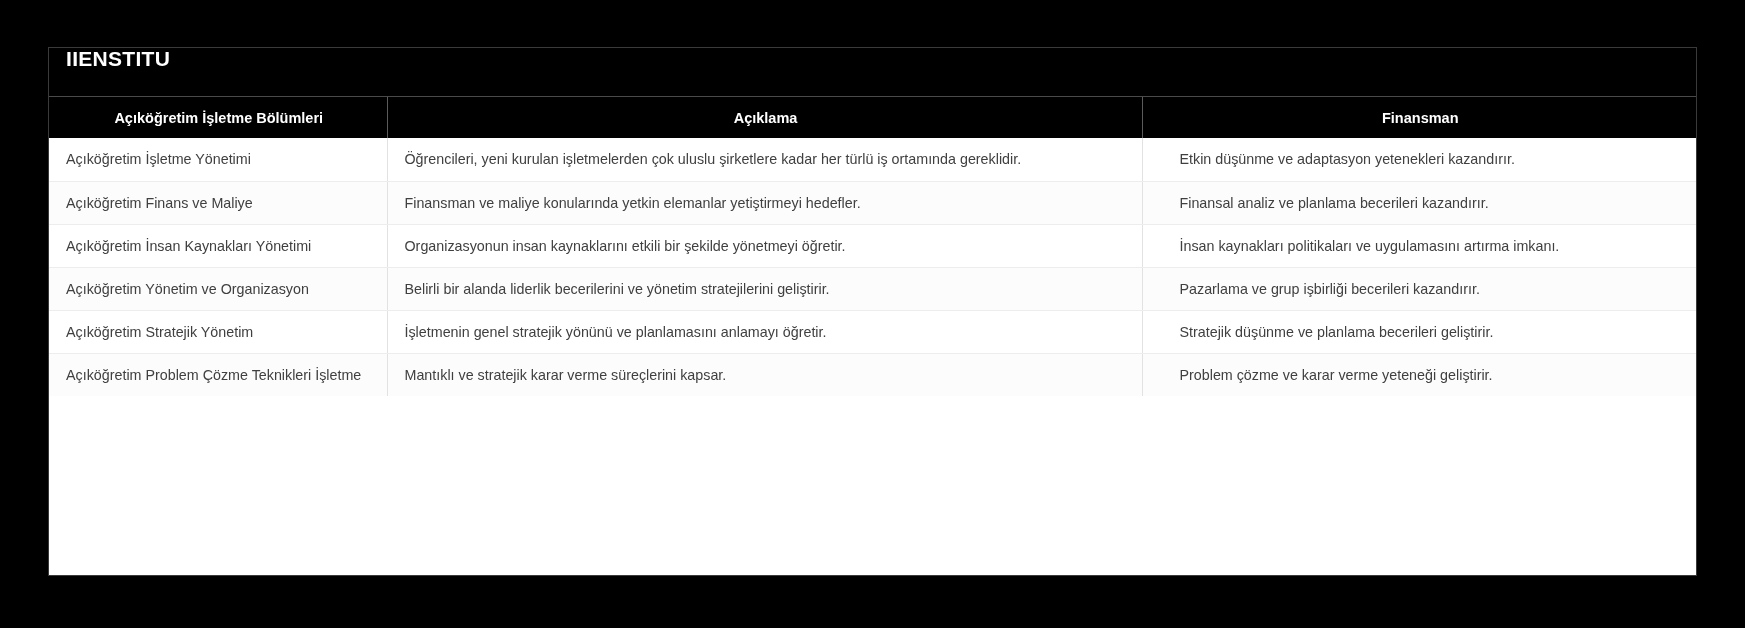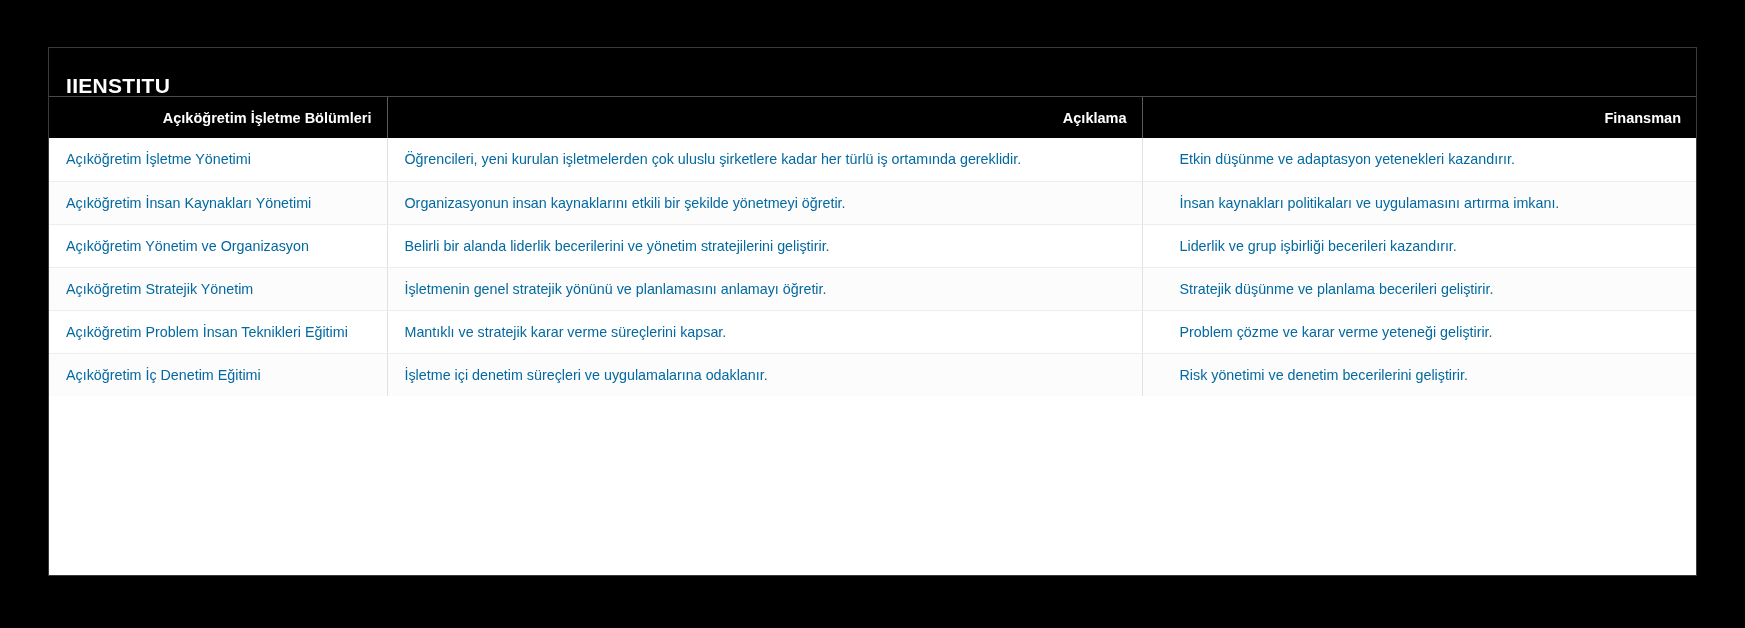--- a/index.html
+++ b/index.html
@@ -30,21 +30,21 @@
     display: flex;
     flex-direction: column;
     overflow: hidden;
   }
 
   
   .brand-bar {
     background: #000000;
     height: 49px;
     display: flex;
-    align-items: flex-end;
+    align-items: flex-start;
     padding-left: 17px;
     border-bottom: 1px solid #4a4a4a;
     flex: 0 0 auto;
   }
   .brand-logo {
     color: #ffffff;
     font-size: 21px;
     font-weight: bold;
     letter-spacing: 0.3px;
     line-height: 1;
@@ -58,32 +58,32 @@
   }
   col.c1 { width: 338px; }
   col.c2 { width: 755px; }
   col.c3 { width: 554px; }
 
   thead th {
     background: #000000;
     color: #ffffff;
     font-size: 14.5px;
     font-weight: bold;
-    text-align: right;
+    text-align: center;
     padding: 12px 15px 12px 17px;
     height: 41px;
     vertical-align: middle;
     border-right: 1px solid #5b5b5b;
     white-space: nowrap;
   }
   thead th:last-child { border-right: none; }
 
   tbody td {
     font-size: 14.3px;
-    color: #0369a1;
+    color: #404040;
     text-align: left;
     padding: 12px 14px 12px 17px;
     height: 43px;
     vertical-align: middle;
     border-right: 1px solid #e2e2e2;
     border-bottom: 1px solid #ededed;
     white-space: nowrap;
     overflow: hidden;
     background: #ffffff;
   }
@@ -114,41 +114,41 @@
           <th>Finansman</th>
         </tr>
       </thead>
       <tbody>
         <tr>
           <td>Açıköğretim İşletme Yönetimi</td>
           <td>Öğrencileri, yeni kurulan işletmelerden çok uluslu şirketlere kadar her türlü iş ortamında gereklidir.</td>
           <td>Etkin düşünme ve adaptasyon yetenekleri kazandırır.</td>
         </tr>
         <tr>
+          <td>Açıköğretim Finans ve Maliye</td>
+          <td>Finansman ve maliye konularında yetkin elemanlar yetiştirmeyi hedefler.</td>
+          <td>Finansal analiz ve planlama becerileri kazandırır.</td>
+        </tr>
+        <tr>
           <td>Açıköğretim İnsan Kaynakları Yönetimi</td>
           <td>Organizasyonun insan kaynaklarını etkili bir şekilde yönetmeyi öğretir.</td>
           <td>İnsan kaynakları politikaları ve uygulamasını artırma imkanı.</td>
         </tr>
         <tr>
           <td>Açıköğretim Yönetim ve Organizasyon</td>
           <td>Belirli bir alanda liderlik becerilerini ve yönetim stratejilerini geliştirir.</td>
-          <td>Liderlik ve grup işbirliği becerileri kazandırır.</td>
+          <td>Pazarlama ve grup işbirliği becerileri kazandırır.</td>
         </tr>
         <tr>
           <td>Açıköğretim Stratejik Yönetim</td>
           <td>İşletmenin genel stratejik yönünü ve planlamasını anlamayı öğretir.</td>
           <td>Stratejik düşünme ve planlama becerileri geliştirir.</td>
         </tr>
         <tr>
-          <td>Açıköğretim Problem İnsan Teknikleri Eğitimi</td>
+          <td>Açıköğretim Problem Çözme Teknikleri İşletme</td>
           <td>Mantıklı ve stratejik karar verme süreçlerini kapsar.</td>
           <td>Problem çözme ve karar verme yeteneği geliştirir.</td>
-        </tr>
-        <tr>
-          <td>Açıköğretim İç Denetim Eğitimi</td>
-          <td>İşletme içi denetim süreçleri ve uygulamalarına odaklanır.</td>
-          <td>Risk yönetimi ve denetim becerilerini geliştirir.</td>
         </tr>
       </tbody>
     </table>
 
   </div>
 </div>
 
 </body></html>

